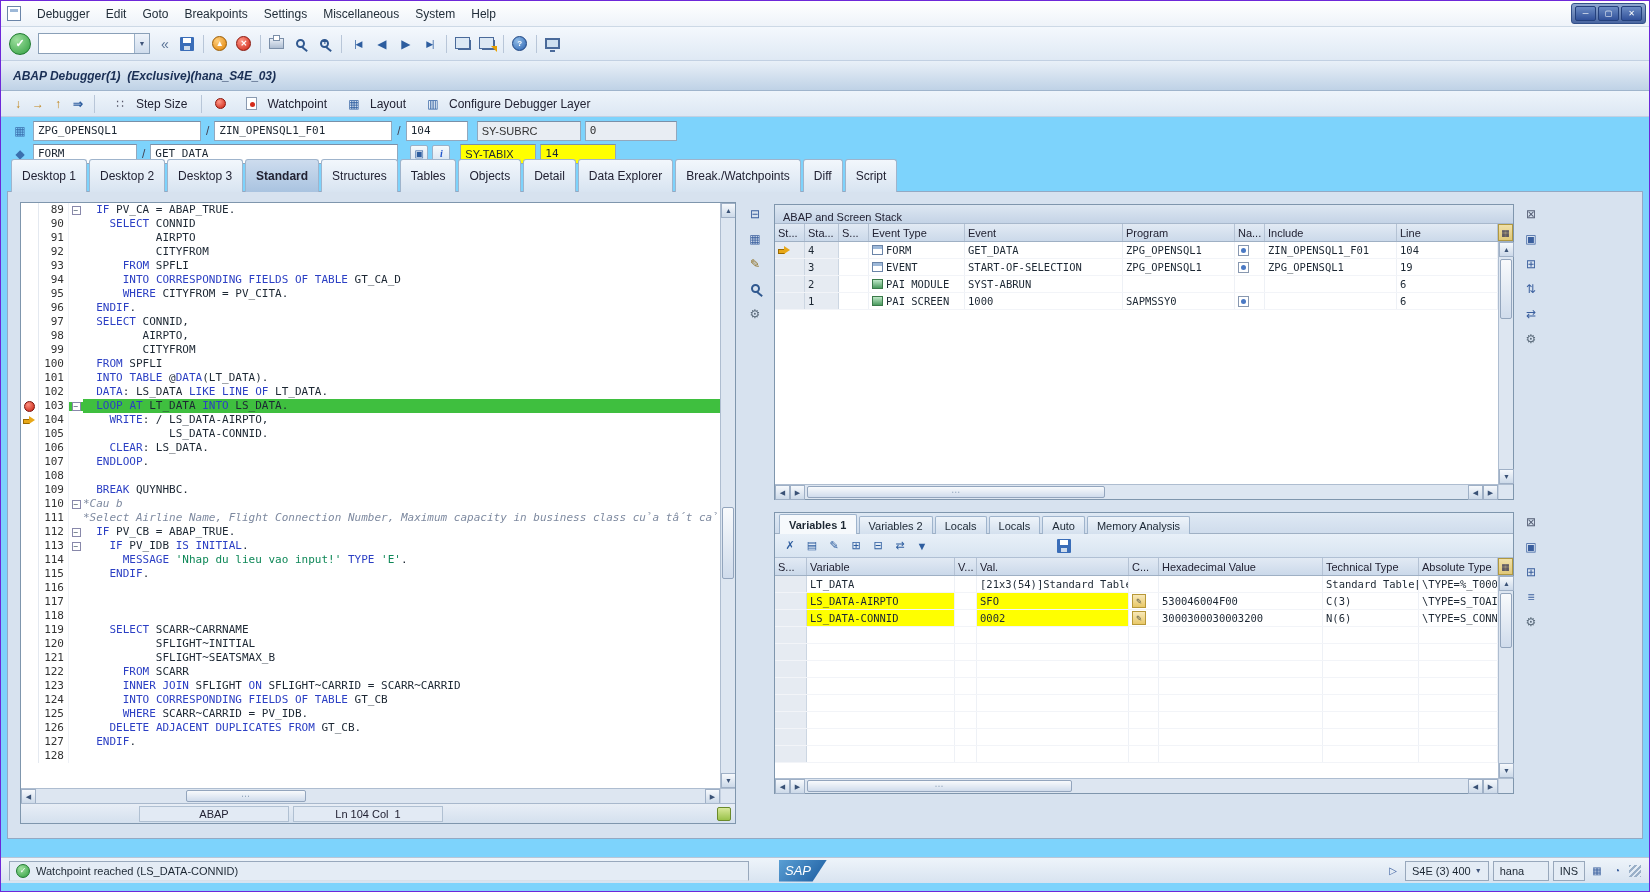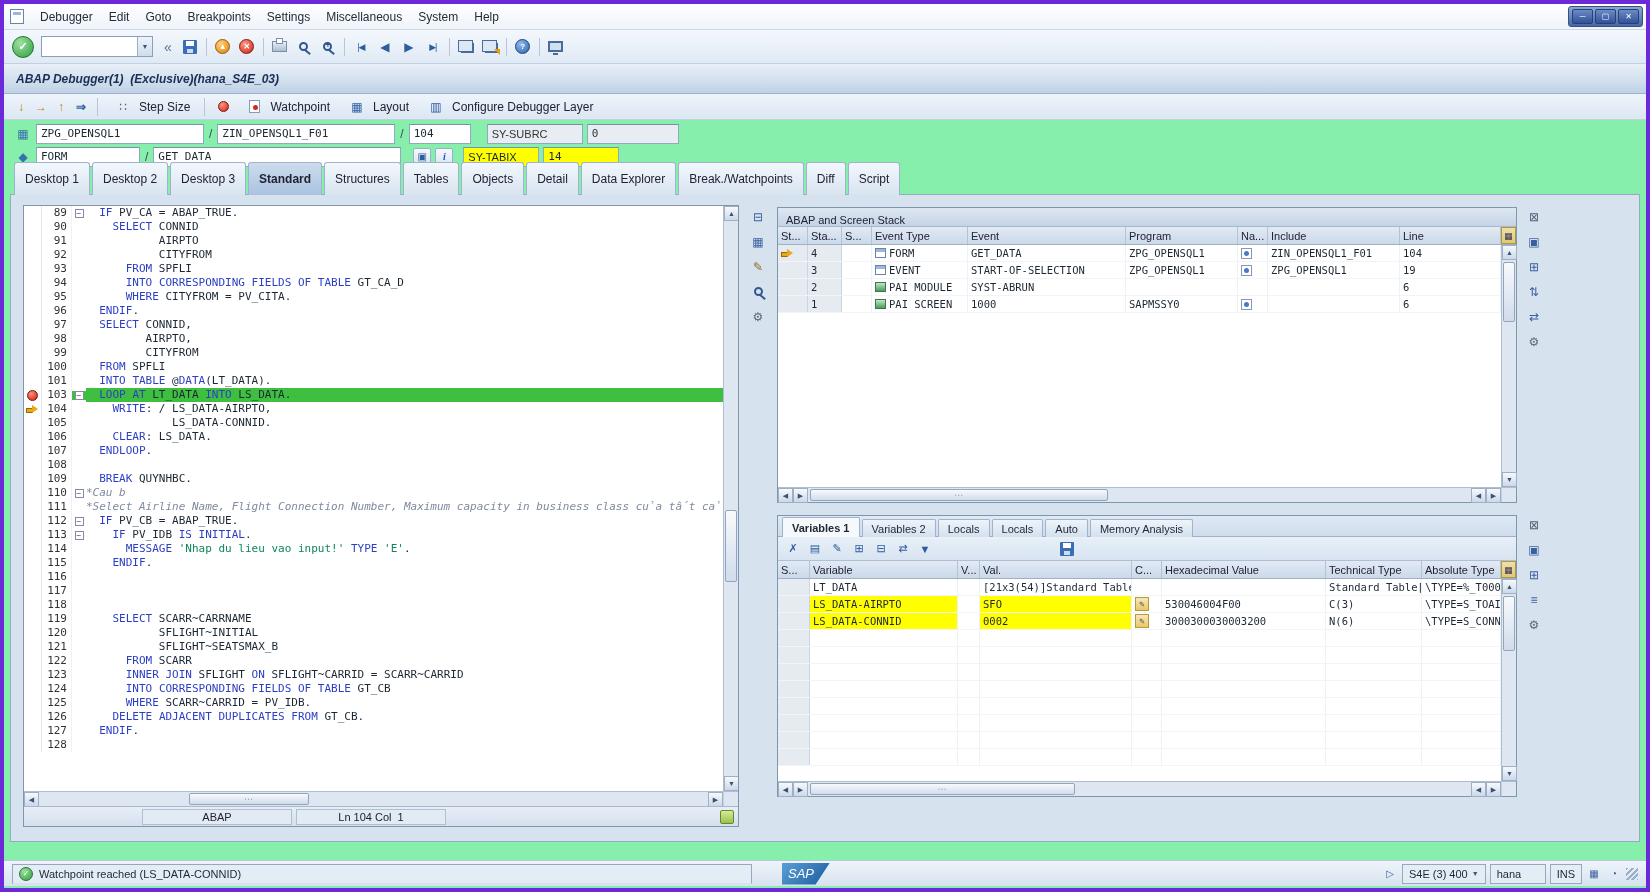--- a/index.html
+++ b/index.html
@@ -1,18 +1,18 @@
 <!DOCTYPE html>
 <html><head>
 <meta charset="utf-8">
 <style>
 *{margin:0;padding:0;box-sizing:border-box}
 html,body{width:1650px;height:892px;overflow:hidden}
 body{font-family:"Liberation Sans",sans-serif;font-size:12px;color:#1c2733;background:#dce6f1;position:relative}
-.window{position:absolute;inset:0;border:4px solid #6d28d9;background:#86efac}
+.window{position:absolute;inset:0;border:1px solid #6d28d9;background:#7dd3fc}
 
 
 .menubar{position:absolute;top:0;left:0;right:0;height:26px;background:linear-gradient(#ffffff,#eef3f9);border-bottom:1px solid #cdd9e6;display:flex;align-items:center;padding:0 6px}
 .sess-icon{width:14px;height:15px;border:1px solid #6a84a8;background:#fff;position:relative;margin-right:8px}
 .sess-icon::after{content:"";position:absolute;top:2px;left:2px;right:2px;height:3px;background:#9db8d8}
 .menu-item{padding:3px 8px;border-radius:2px;color:#222e3a;cursor:default}
 .win-controls{position:absolute;top:2px;right:3px;height:21px;display:flex;align-items:center;gap:2px;background:linear-gradient(#8fa8d0,#4a66a0);border:1px solid #33508a;border-radius:3px;padding:0 3px}
 .win-btn{width:21px;height:15px;display:flex;align-items:center;justify-content:center;font-size:8px;color:#fff;background:linear-gradient(#6c8cc4,#31519a);border:1px solid #24407c;border-radius:2px}
 
 
@@ -280,21 +280,21 @@
     </div>
 
   <div class="context" data-name="debug-context">
     <div class="ctx-row" style="top:3px">
       <span class="ctx-icon" data-name="program-icon">▦</span>
       <span class="field mono" style="width:168px" data-name="program-field">ZPG_OPENSQL1</span>
       <span class="slash" data-name="separator">/</span>
       <span class="field mono" style="width:178px" data-name="include-field">ZIN_OPENSQL1_F01</span>
       <span class="slash" data-name="separator">/</span>
       <span class="field mono" style="width:62px" data-name="line-field">104</span>
-      <span class="field gray" style="width:96px;margin-left:12px" data-name="sy-subrc-label">SY-SUBRC</span>
+      <span class="field gray" style="width:104px;margin-left:5px" data-name="sy-subrc-label">SY-SUBRC</span>
       <span class="field gray mono" style="width:92px" data-name="sy-subrc-value">0</span>
     </div>
     <div class="ctx-row" style="top:26px">
       <span class="ctx-icon" data-name="event-icon">◆</span>
       <span class="field mono" style="width:104px" data-name="event-type-field">FORM</span>
       <span class="slash" data-name="separator">/</span>
       <span class="field mono" style="width:248px" data-name="event-name-field">GET_DATA</span>
       <span class="mini-btn" style="margin-left:8px" data-name="current-statement-button">▣</span>
       <span class="mini-btn info-btn" data-name="info-button">i</span>
       <span class="field yellow" style="width:76px;margin-left:6px" data-name="sy-tabix-label">SY-TABIX</span>
@@ -394,20 +394,26 @@
               <span class="c-margin" data-name="code-margin"></span>
               <span class="c-num" data-name="line-number">100</span>
               <span class="c-fold" data-name="fold-gutter"></span>
               <span class="c-text" data-name="code-text">  <span class="kw">FROM</span> SPFLI</span>
             </div>
             <div class="code-row" data-name="code-line">
               <span class="c-margin" data-name="code-margin"></span>
               <span class="c-num" data-name="line-number">101</span>
               <span class="c-fold" data-name="fold-gutter"></span>
               <span class="c-text" data-name="code-text">  <span class="kw">INTO</span> <span class="kw">TABLE</span> @<span class="kw">DATA</span>(LT_DATA).</span>
+            </div>
+            <div class="code-row" data-name="code-line">
+              <span class="c-margin" data-name="code-margin"></span>
+              <span class="c-num" data-name="line-number">102</span>
+              <span class="c-fold" data-name="fold-gutter"></span>
+              <span class="c-text" data-name="code-text">  <span class="kw">DATA</span>: LS_DATA <span class="kw">LIKE</span> <span class="kw">LINE</span> <span class="kw">OF</span> LT_DATA.</span>
             </div>
             <div class="code-row hl" data-name="code-line">
               <span class="c-margin" data-name="code-margin">
                 <span class="bp-dot" data-name="breakpoint-icon"></span>
               </span>
               <span class="c-num" data-name="line-number">103</span>
               <span class="c-fold" data-name="fold-gutter">
                 <span class="fold-box" data-name="fold-toggle-icon">−</span>
               </span>
               <span class="c-text" data-name="code-text">  <span class="kw">LOOP</span> <span class="kw">AT</span> LT_DATA <span class="kw">INTO</span> LS_DATA.</span>

